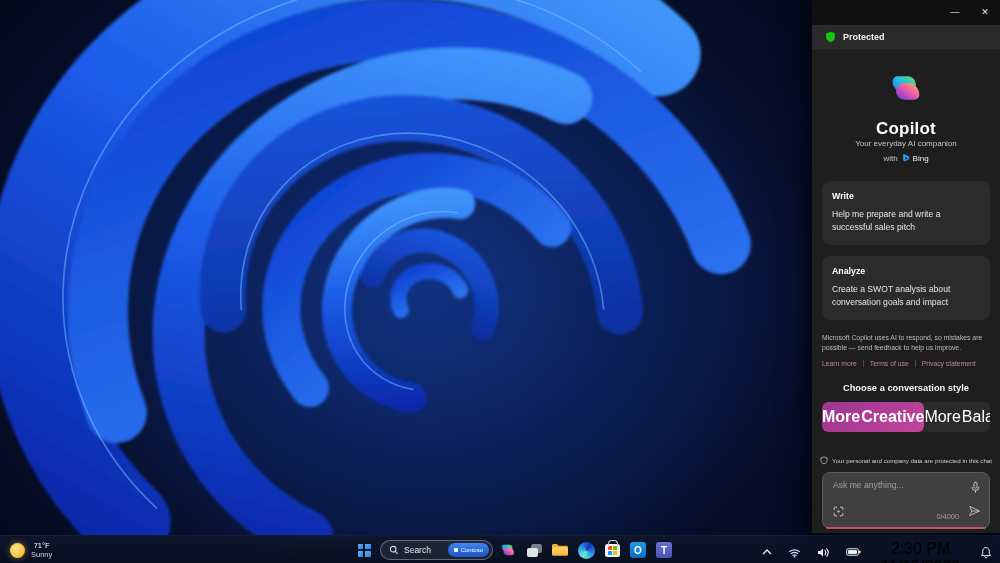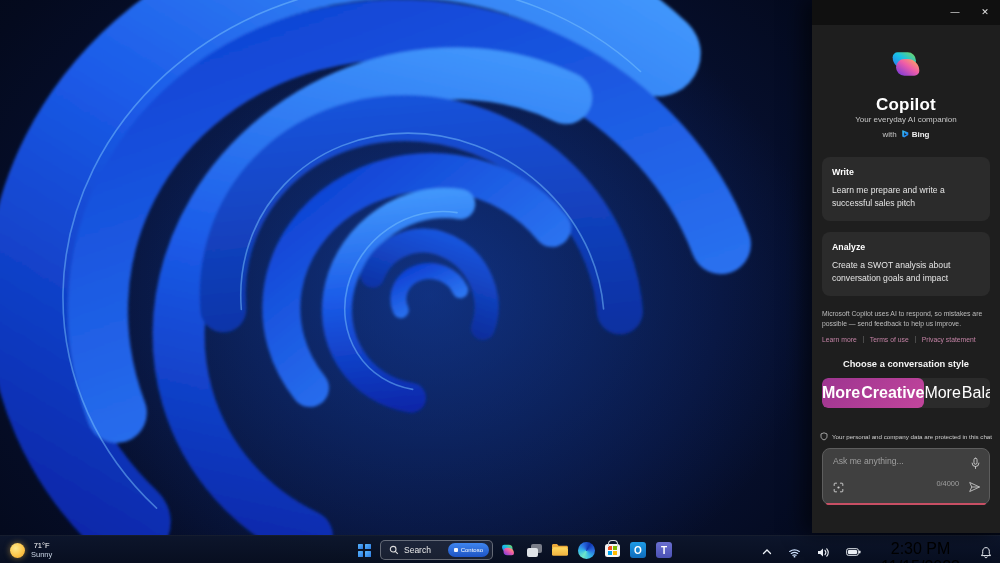--- a/index.html
+++ b/index.html
@@ -25,21 +25,21 @@
     background:radial-gradient(circle at 38% 35%, #ffe98c, #fdc64a 55%, #f3a32c); box-shadow:0 0 6px rgba(253,198,74,.5); }
   .wtxt { display:flex; flex-direction:column; line-height:9px; font-size:7.5px; }
   .wtxt .temp { color:#ffffff; }
   .wtxt .cond { color:#c9d4e4; }
 
   .tb-center { position:absolute; left:352px; top:0; height:28px; display:flex; align-items:center; gap:4px; }
   .start { width:24px; height:24px; display:grid; place-items:center; }
   .winlogo { width:13px; height:13px; display:grid; grid-template-columns:1fr 1fr; gap:1.5px; }
   .winlogo i { background:linear-gradient(135deg,#58b6ff,#2e7ce2); border-radius:0.5px; }
 
-  .searchbox { width:113px; height:20px; border-radius:5px; display:flex; align-items:center; gap:5px;
+  .searchbox { width:113px; height:20px; border-radius:10px; display:flex; align-items:center; gap:5px;
     padding:0 3px 0 8px; background:rgba(255,255,255,0.07); border:1px solid rgba(255,255,255,0.32);
     color:#e9e9e9; font-size:8.5px; }
   .org-badge { margin-left:auto; height:14px; border-radius:7px; padding:0 6px; display:flex; align-items:center; gap:3px;
     background:linear-gradient(180deg,#3f86ef,#1d53c4); color:#fff; font-size:6px; }
   .org-dot { width:4px; height:4px; background:rgba(255,255,255,0.95); border-radius:1px; display:inline-block; }
 
   .app { width:22px; height:24px; display:grid; place-items:center; }
   .taskview { position:relative; width:15px; height:13px; display:inline-block; }
   .taskview::before { content:""; position:absolute; top:0; right:0; width:11px; height:9px; border-radius:2px; background:rgba(255,255,255,0.45); }
   .taskview::after  { content:""; position:absolute; bottom:0; left:0;  width:11px; height:9px; border-radius:2px; background:#dfe3e8; }
@@ -72,21 +72,21 @@
   .titlebar button { width:30px; height:25px; color:#e6e6e6; font-size:9px; line-height:25px; }
 
   .protected { height:24px; background:#2a2a2a; display:flex; align-items:center; gap:7px; padding:0 13px;
     font-size:9px; font-weight:bold; color:#f2f2f2; }
 
   .pbody { flex:1; padding:0 10px; display:flex; flex-direction:column; align-items:center; overflow:hidden; }
   .cplogo { margin-top:19px; }
   .cp-title { margin-top:11px; font-size:17px; font-weight:bold; letter-spacing:0.2px; }
   .tagline { margin-top:0; font-size:8px; color:#c7c7c7; }
   .withbing { margin-top:5px; display:flex; align-items:center; gap:3px; font-size:8px; color:#c7c7c7; }
-  .withbing .bingname { color:#f0f0f0; font-weight:bold; }
+  .withbing .bingname { color:#f0f0f0; font-weight:normal; }
 
   .card { width:100%; background:#2b2b2b; border-radius:8px; padding:10px 10px 11px; text-align:left; cursor:default; }
   .card.write { margin-top:17px; }
   .card.analyze { margin-top:11px; }
   .card .ctitle { font-size:8.8px; font-weight:bold; color:#ffffff; }
   .card .cbody { margin-top:7px; font-size:8.6px; line-height:1.5; color:#e6e6e6; }
 
   .disclaimer { margin-top:13px; width:100%; font-size:6.8px; line-height:1.5; color:#bdbdbd; text-align:left; }
   .links { margin-top:7px; width:100%; display:flex; align-items:center; gap:6px; font-size:6.8px; }
   .links a { color:#c181a3; text-decoration:none; cursor:pointer; }
@@ -99,21 +99,21 @@
   .opt.selected { background:linear-gradient(135deg,#9d3590,#c2459c); border-radius:6px; color:#fff; font-weight:bold; }
 
   .privacy { margin-top:24px; display:flex; align-items:center; gap:4px; font-size:6.2px; color:#cfcfcf; white-space:nowrap; }
 
   .composer { position:relative; margin-top:7px; width:100%; height:57px; background:#404040;
     border:1px solid #5d5d5d; border-radius:8px; }
   .composer textarea { position:absolute; top:7px; left:10px; right:26px; height:22px; background:transparent;
     border:none; outline:none; resize:none; color:#e8e8e8; font-family:"Liberation Sans",sans-serif; font-size:8.6px; }
   .composer textarea::placeholder { color:#9f9f9f; }
   .mic { position:absolute; top:7px; right:8px; }
-  .crow { position:absolute; left:10px; right:8px; bottom:7px; display:flex; align-items:flex-start; gap:9px; }
+  .crow { position:absolute; left:10px; right:8px; bottom:7px; display:flex; align-items:flex-end; gap:9px; }
   .crow .counter { margin-left:auto; font-size:7.4px; color:#9f9f9f; }
   .underline { position:absolute; left:3px; right:3px; bottom:-1px; height:2px; border-radius:0 0 2px 2px; background:#c84f64; }
 </style>
 </head>
 <body>
 
 <div class="screen">
 
   <div class="desktop">
     <svg class="bloom" width="812" height="535" viewBox="0 0 812 535">
@@ -287,20 +287,26 @@
       </button>
     </div>
   </div>
 
   <aside class="panel">
     <div class="titlebar">
       <button>—</button>
       <button>✕</button>
     </div>
 
+    <div class="protected">
+      <svg width="11" height="12" viewBox="0 0 12 13">
+        <path d="M6 0.8 10.8 2.5V6.3c0 3-2.1 5-4.8 5.9C3.3 11.3 1.2 9.3 1.2 6.3V2.5z" fill="#16c60c"></path>
+      </svg>
+      <span>Protected</span>
+    </div>
 
     <div class="pbody">
       <svg class="cplogo" width="40" height="40" viewBox="0 0 48 48">
         <defs>
           <linearGradient id="cpb1" x1="0" y1="1" x2="1" y2="0">
               <stop offset="0" stop-color="#2a6ff1"></stop>
               <stop offset="0.55" stop-color="#19c2e6"></stop>
               <stop offset="1" stop-color="#7fd94c"></stop>
             </linearGradient>
           <linearGradient id="cpb2" x1="0" y1="1" x2="1" y2="0">
@@ -324,21 +330,21 @@
                 <stop offset="1" stop-color="#1b6ff0"></stop>
               </linearGradient>
             </defs>
           <path fill="url(#bg1)" d="M3 1.2l2.6 0.9v6.4l3.3-1.9-2.3-1.1-1.4-3.4 5.9 2.2v3.5l-5.5 3.2-2.6-1.5z"></path>
         </svg>
         <span class="bingname">Bing</span>
       </div>
 
       <div class="card write">
         <div class="ctitle">Write</div>
-        <div class="cbody">Learn me prepare and write a successful sales pitch</div>
+        <div class="cbody">Help me prepare and write a successful sales pitch</div>
       </div>
 
       <div class="card analyze">
         <div class="ctitle">Analyze</div>
         <div class="cbody">Create a SWOT analysis about conversation goals and impact</div>
       </div>
 
       <p class="disclaimer">Microsoft Copilot uses AI to respond, so mistakes are possible — send feedback to help us improve.</p>
 
       <div class="links">

